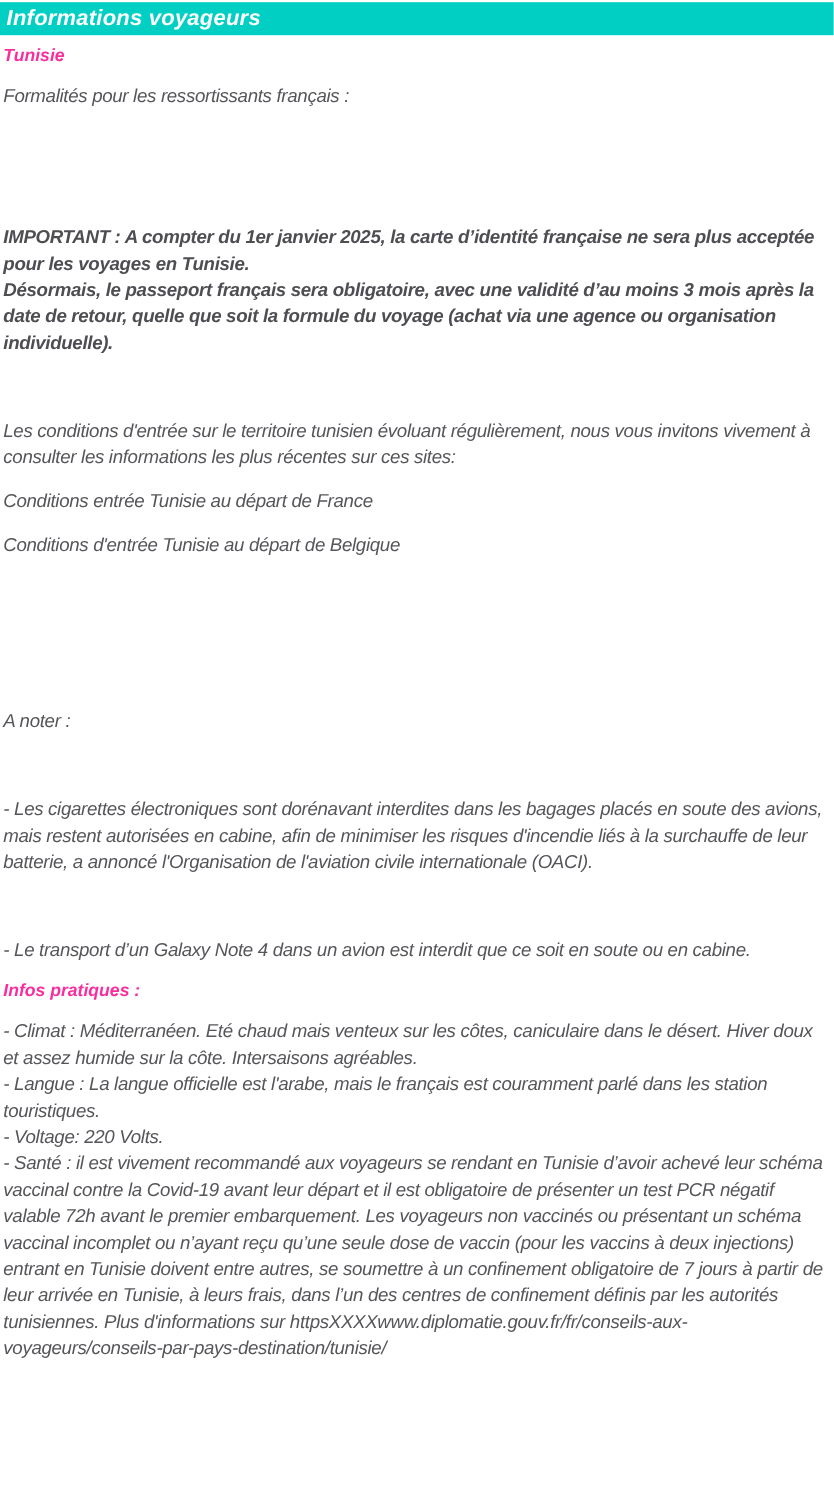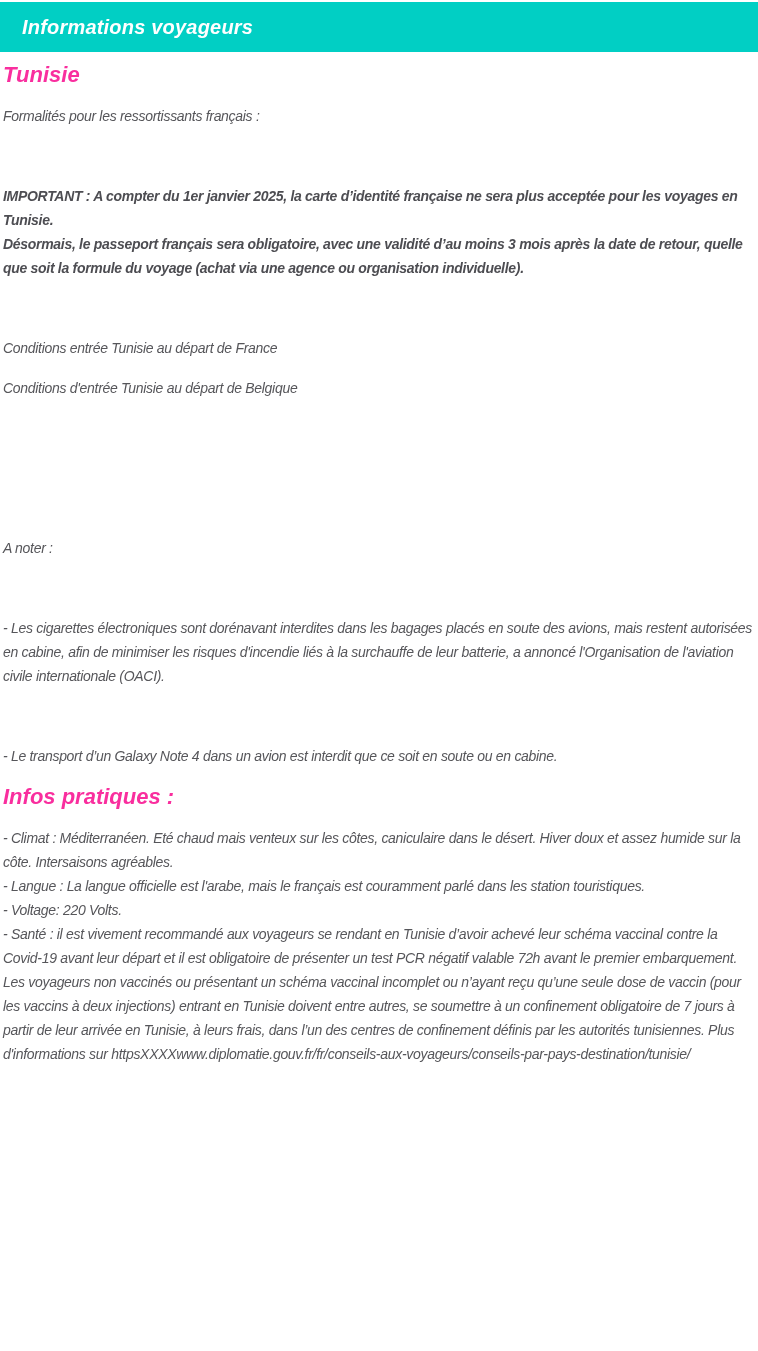--- a/index.html
+++ b/index.html
@@ -8,60 +8,61 @@
     background: #ffffff;
     width: 758px;
   }
   body {
     font-family: "Liberation Sans", sans-serif;
     font-style: italic;
     color: #56565a;
   }
   .topbar {
     margin-top: 2px;
-    height: 50px;
+    height: 30px;
     background: #01cfc4;
     display: flex;
     align-items: center;
-    padding-left: 22px;
+    padding-left: 6px;
     box-sizing: border-box;
   }
   .topbar h1 {
     margin: 0;
     font-size: 20px;
     font-weight: 700;
     font-style: italic;
     color: #ffffff;
     letter-spacing: 0.2px;
   }
   .page {
     padding: 0 3px 20px 3px;
     box-sizing: border-box;
   }
   h2.pink {
     color: #f92e9e;
-    font-size: 22px;
+    font-size: 16px;
     font-weight: 700;
     font-style: italic;
     margin: 10px 0 16px 0;
     letter-spacing: 0;
   }
   h2.pink.infos {
     margin-top: 2px;
   }
   p.body {
-    font-size: 14px;
+    font-size: 17px;
     line-height: 24px;
     letter-spacing: -0.3px;
     margin: 0 0 16px 0;
     color: #56565a;
   }
   p.body.bold {
     font-weight: 700;
     color: #4d4d52;
+    margin-top: 48px;
   }
   .gap {
     height: 40px;
   }
   .line-item {
     display: block;
   }
   a.plainlink {
     color: #56565a;
     text-decoration: none;
@@ -82,20 +83,21 @@
   <p class="body">Formalités pour les ressortissants français :</p>
 
   <div class="gap"></div>
 
   <p class="body bold"><span>IMPORTANT : A compter du 1er janvier 2025, la carte d’identité française ne sera plus acceptée pour les voyages en Tunisie.</span><br>
     <span>Désormais, le passeport français sera obligatoire, avec une validité d’au moins 3 mois après la date de retour, quelle que soit la formule du voyage (achat via une agence ou organisation individuelle).</span>
   </p>
 
   <div class="gap"></div>
 
+  <p class="body">Les conditions d'entrée sur le territoire tunisien évoluant régulièrement, nous vous invitons vivement à consulter les informations les plus récentes sur ces sites:</p>
 
   <p class="body"><a class="plainlink">Conditions entrée Tunisie au départ de France</a></p>
 
   <p class="body"><a class="plainlink">Conditions d'entrée Tunisie au départ de Belgique</a></p>
 
   <div class="gap"></div>
 
 
   <div class="gap"></div>
 

